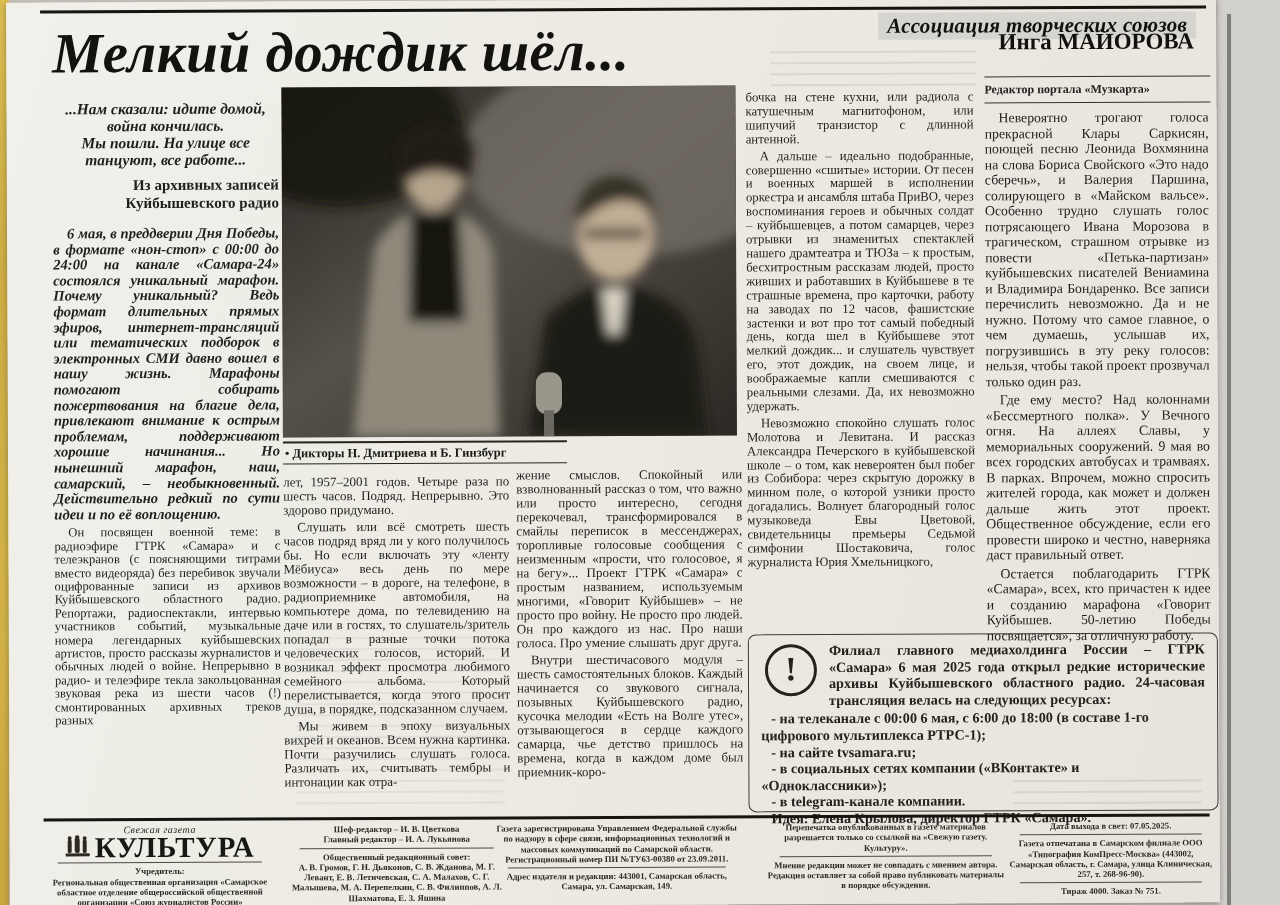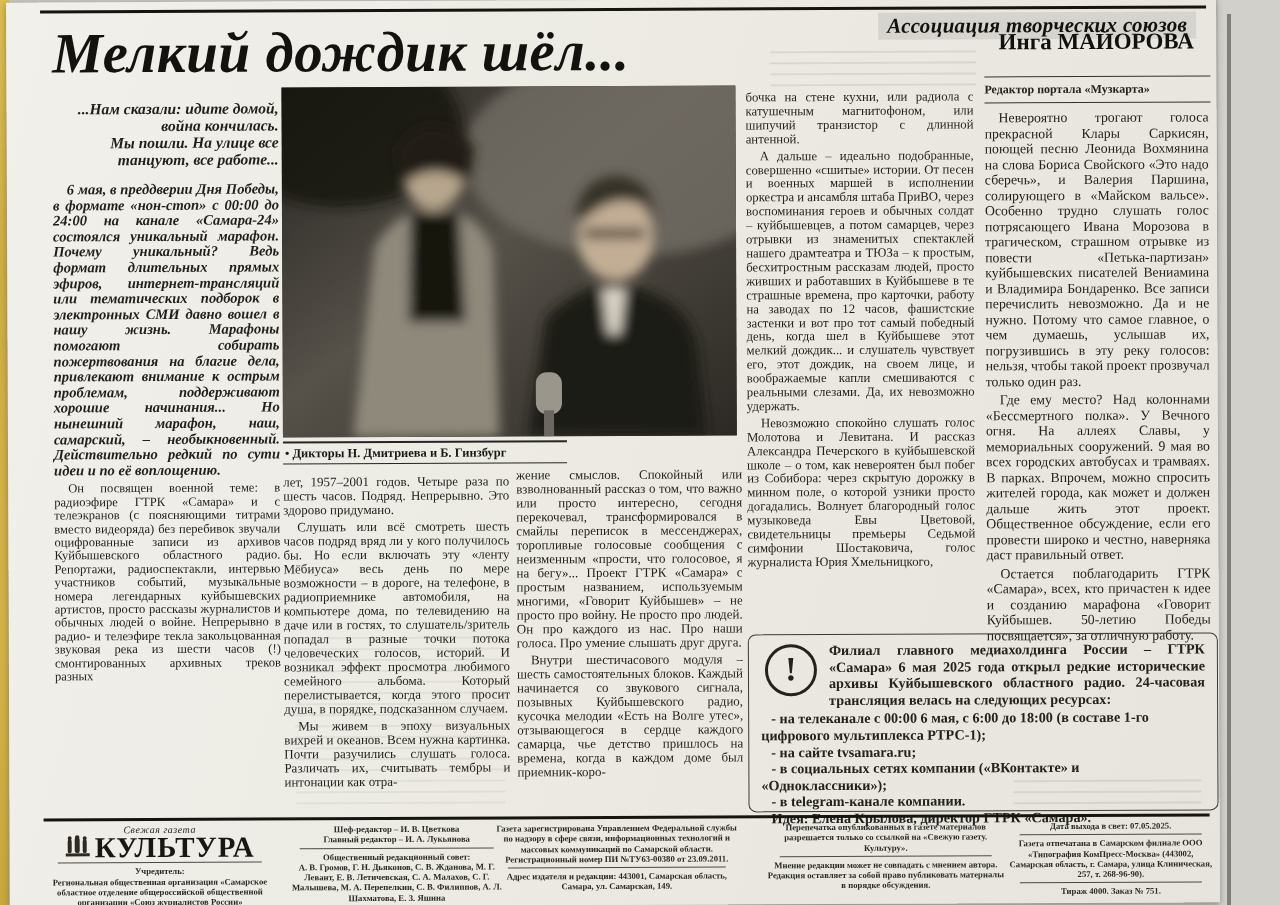--- a/index.html
+++ b/index.html
@@ -30,21 +30,21 @@
     font-weight:bold;font-size:23px;color:#12110d;}
   .author-rule{position:absolute;left:978px;width:226px;height:1px;background:#33322d;}
   .r1{top:78px;} .r2{top:104px;}
   .author-role{position:absolute;left:978px;top:84px;width:224px;
     font-weight:bold;font-size:12px;color:#23221e;}
   
   .col{position:absolute;text-align:justify;color:#201f1b;}
   .col p{margin:0 0 3px 0;}
   .indent{text-indent:14px;}
   .col1{left:46px;top:98px;width:226px;}
-  .epigraph{font-style:italic;font-weight:bold;font-size:15.5px;line-height:17px;text-align:right;}
+  .epigraph{font-style:italic;font-weight:bold;font-size:15.5px;line-height:17px;text-align:center;}
   .epi-src{font-weight:bold;font-size:15px;line-height:18px;text-align:right;margin-top:8px;}
   .lead{font-weight:bold;font-style:italic;font-size:14.6px;line-height:15.6px;margin-top:14px !important;}
   .p-col1{font-size:12.6px;line-height:13.4px;margin-top:4px !important;}
   .photo{position:absolute;left:275px;top:86px;width:454px;height:350px;overflow:hidden;background:#3a362f;}
   .photo svg{display:block;width:100%;height:100%;}
   .caption-wrap{position:absolute;left:275px;top:440px;width:284px;}
   .cap-rule-a{height:2px;background:#26251f;}
   .cap-rule-b{height:1px;background:#26251f;}
   .caption{font-weight:bold;font-size:12.5px;line-height:14px;padding:3px 0 3px 2px;color:#1a1914;}
   .col2{left:275px;top:474px;width:226px;font-size:13px;line-height:14px;max-height:338px;overflow:hidden;}
@@ -103,20 +103,24 @@
   <div class="author-rule r1"></div>
   <div class="author-role">Редактор портала «Музкарта»</div>
   <div class="author-rule r2"></div>
 
   <div class="col col1">
     <div class="epigraph">
       <div>...Нам сказали: идите домой,</div>
       <div>война кончилась.</div>
       <div>Мы пошли. На улице все</div>
       <div>танцуют, все работе...</div>
+    </div>
+    <div class="epi-src">
+      <div>Из архивных записей</div>
+      <div>Куйбышевского радио</div>
     </div>
     <p class="lead indent">6 мая, в преддверии Дня Победы, в формате «нон-стоп» с 00:00 до 24:00 на канале «Самара-24» состоялся уникальный марафон. Почему уникальный? Ведь формат длительных прямых эфиров, интернет-трансляций или тематических подборок в электронных СМИ давно вошел в нашу жизнь. Марафоны помогают собирать пожертвования на благие дела, привлекают внимание к острым проблемам, поддерживают хорошие начинания... Но нынешний марафон, наш, самарский, – необыкновенный. Действительно редкий по сути идеи и по её воплощению.</p>
     <p class="p-col1 indent">Он посвящен военной теме: в радиоэфире ГТРК «Самара» и с телеэкранов (с поясняющими титрами вместо видеоряда) без перебивок звучали оцифрованные записи из архивов Куйбышевского областного радио. Репортажи, радиоспектакли, интервью участников событий, музыкальные номера легендарных куйбышевских артистов, просто рассказы журналистов и обычных людей о войне. Непрерывно в радио- и телеэфире текла закольцованная звуковая река из шести часов (!) смонтированных архивных треков разных</p>
   </div>
 
   <div class="photo">
     <svg viewBox="0 0 452 350" preserveAspectRatio="none">
       <defs>
         <filter id="phb" x="-20%" y="-20%" width="140%" height="140%">
             <feGaussianBlur stdDeviation="6"></feGaussianBlur>

